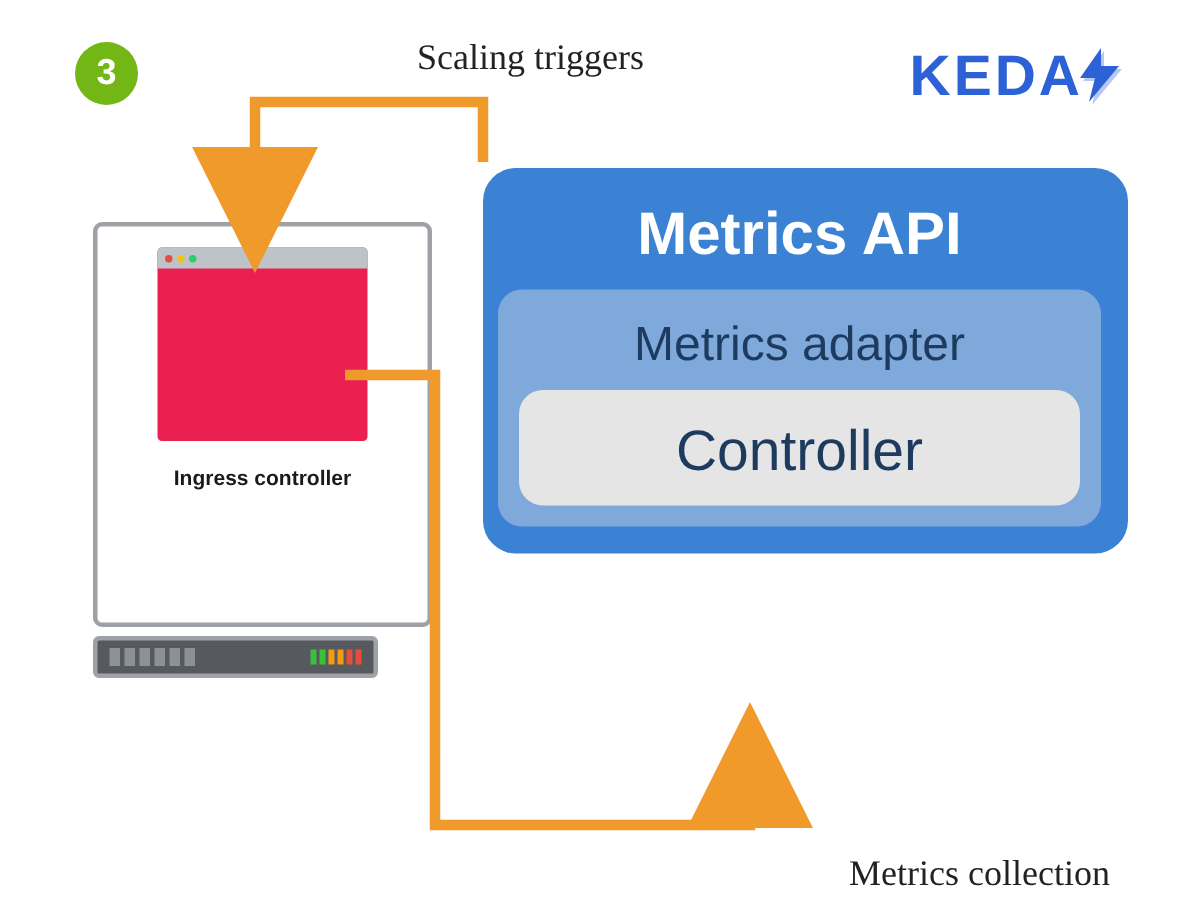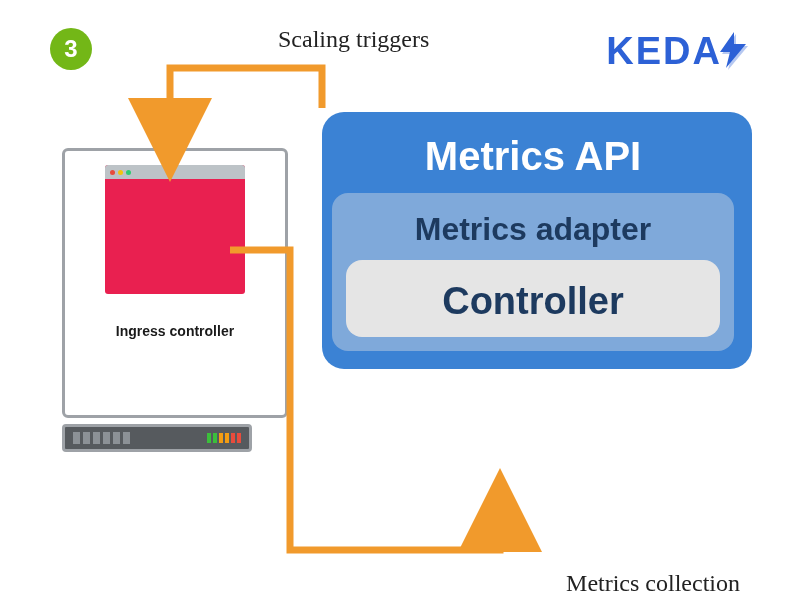--- a/index.html
+++ b/index.html
@@ -49,21 +49,20 @@
   .server-screen {
     width: 226px;
     height: 270px;
     background: #fff;
     border: 3px solid #9ea2a7;
     border-radius: 6px;
     padding: 14px 12px 10px 12px;
     display: flex;
     flex-direction: column;
     align-items: center;
-    gap: 13px;
   }
   .app-window {
     width: 140px;
     background: #e92050;
     border-radius: 3px;
   }
   .app-window .titlebar {
     height: 14px;
     background: #bdc3c7;
     border-radius: 3px 3px 0 0;
@@ -118,21 +117,21 @@
     color: #fff;
     font-weight: 800;
     font-size: 40px;
     text-align: center;
     margin: 4px 0 14px 0;
   }
   .layer {
     border-radius: 16px;
     padding: 14px 14px;
     text-align: center;
-    font-weight: 700;
+    font-weight: 400;
     color: #1d3a5f;
   }
   .layer.adapter {
     background: #7fa9da;
     font-size: 32px;
     padding-top: 18px;
   }
   .layer.controller {
     background: #e5e5e5;
     font-size: 38px;

